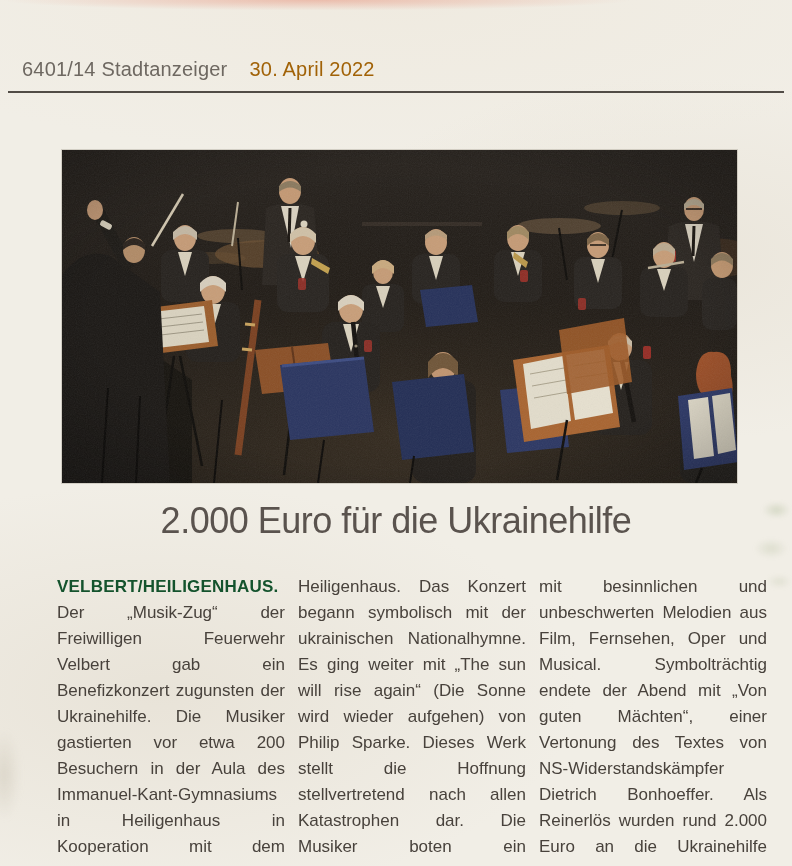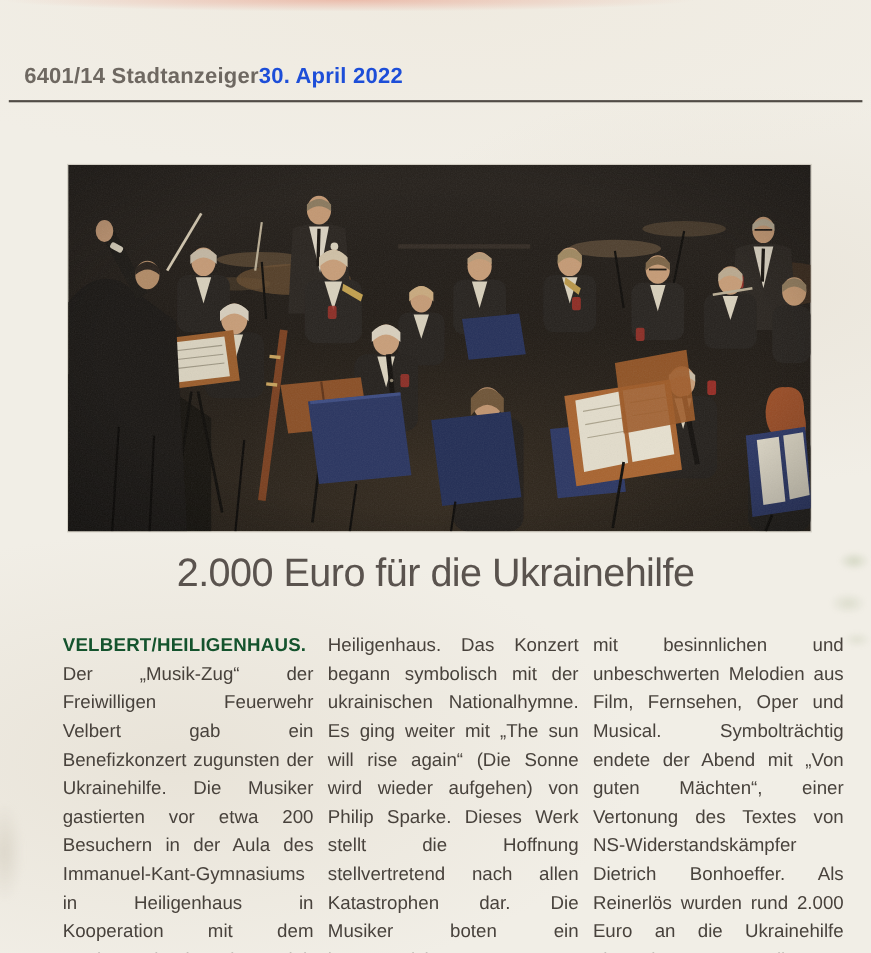--- a/index.html
+++ b/index.html
@@ -26,25 +26,25 @@
       radial-gradient(ellipse 18px 10px at 65% 85%, rgba(160,170,130,.2), transparent 70%);
     filter:blur(2px);pointer-events:none;
   }
   .bleed-left{
     position:absolute;left:-8px;top:700px;width:40px;height:150px;
     background:radial-gradient(ellipse 22px 60px at 30% 50%, rgba(190,182,164,.35), transparent 75%);
     filter:blur(3px);pointer-events:none;
   }
   .masthead{
     position:absolute;top:58px;left:22px;right:8px;
-    display:flex;align-items:baseline;gap:0;
-    font-weight:bold;font-size:20px;letter-spacing:.2px;
+    display:flex;align-items:baseline;gap:22px;
+    font-weight:normal;font-size:20px;letter-spacing:.2px;
   }
   .masthead .edition{color:#6e6861;}
-  .masthead .date{color:#1d4ed8;}
+  .masthead .date{color:#a16207;}
   .masthead-rule{
     position:absolute;top:91px;left:8px;width:776px;height:2px;
     background:#514c46;border:none;margin:0;
   }
   .photo-wrap{
     position:absolute;top:150px;left:62px;width:675px;height:333px;
     box-shadow:0 0 0 1px rgba(120,110,95,.25);
   }
   .photo-wrap svg{display:block;}
   .headline{

